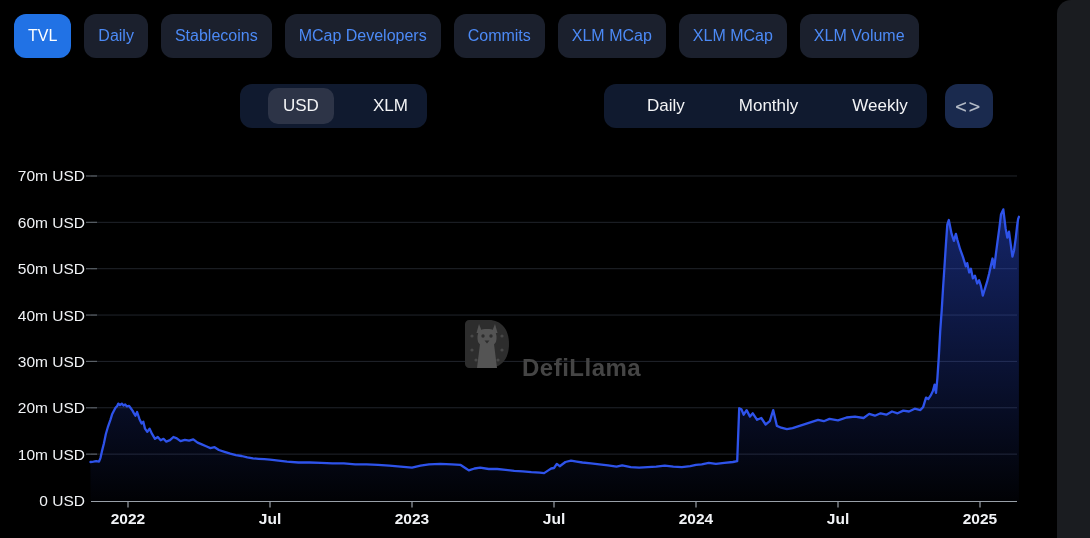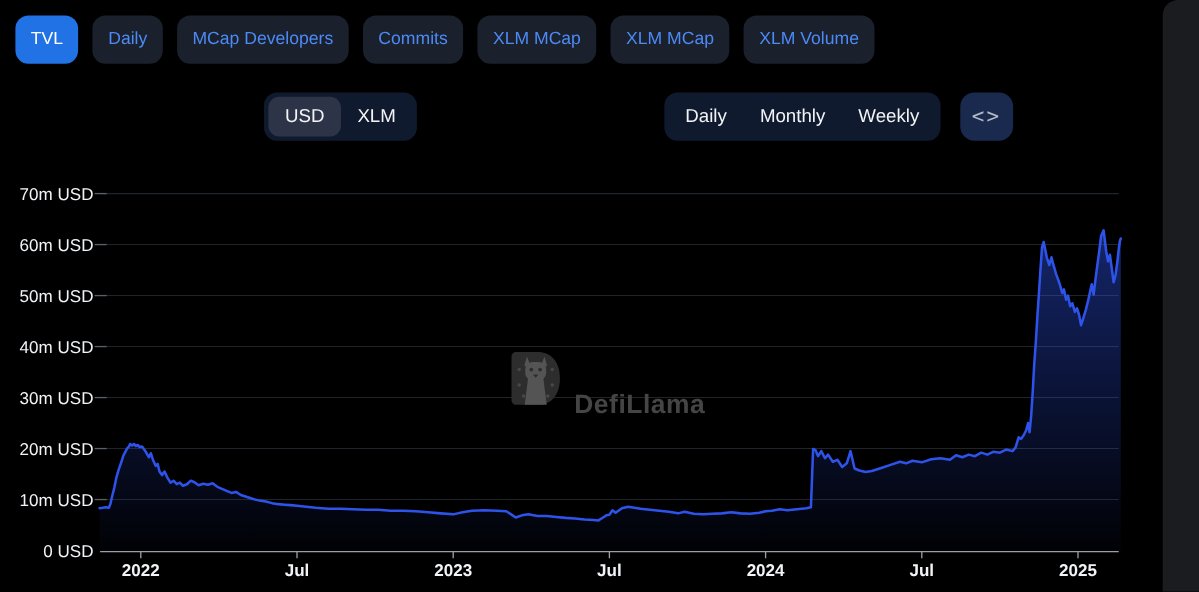--- a/index.html
+++ b/index.html
@@ -19,20 +19,21 @@
   }
   .tab-btn.active{background:#2172e5;color:#ffffff;}
   .toggle-group{
     height:44px;display:flex;align-items:center;background:#101a2f;
     border-radius:12px;padding:0 4px;
   }
   .toggle-option{
     height:36px;display:flex;align-items:center;padding:0 15px;border-radius:10px;
     color:#f3f4f6;font-size:17px;cursor:pointer;white-space:nowrap;background:transparent;border:none;
     font-family:"Liberation Sans",sans-serif;
+    margin-left:24px;
   }
   .toggle-option.selected{background:#2d3447;}
   #currencyToggle{position:absolute;left:240px;top:84px;}
   .right-controls{position:absolute;left:604px;top:84px;display:flex;gap:18px;align-items:center;}
   .expand-btn{
     width:48px;height:44px;border:none;border-radius:13px;background:#1a2a4e;
     color:#b3bac6;font-size:19px;letter-spacing:2px;cursor:pointer;
     display:flex;align-items:center;justify-content:center;
     font-family:"DejaVu Sans Mono",monospace;
   }
@@ -128,20 +129,21 @@
     <circle cx="20" cy="18" r="1.7" fill="#2d2d2d"></circle>
     <circle cx="28" cy="18" r="1.7" fill="#2d2d2d"></circle>
     <path d="M21.5 22.5 L26.5 22.5 L24 25.5 Z" fill="#2d2d2d"></path>
   </svg>
   <span class="brand">DefiLlama</span>
 </div>
 
 <div class="tabs-row" id="tabsRow">
     <button class="tab-btn active">TVL</button>
     <button class="tab-btn">Daily</button>
+    <button class="tab-btn">Stablecoins</button>
     <button class="tab-btn">MCap Developers</button>
     <button class="tab-btn">Commits</button>
     <button class="tab-btn">XLM MCap</button>
     <button class="tab-btn">XLM MCap</button>
     <button class="tab-btn">XLM Volume</button>
   </div>
 
 <div class="toggle-group" id="currencyToggle">
     <button class="toggle-option selected">USD</button>
     <button class="toggle-option">XLM</button>

